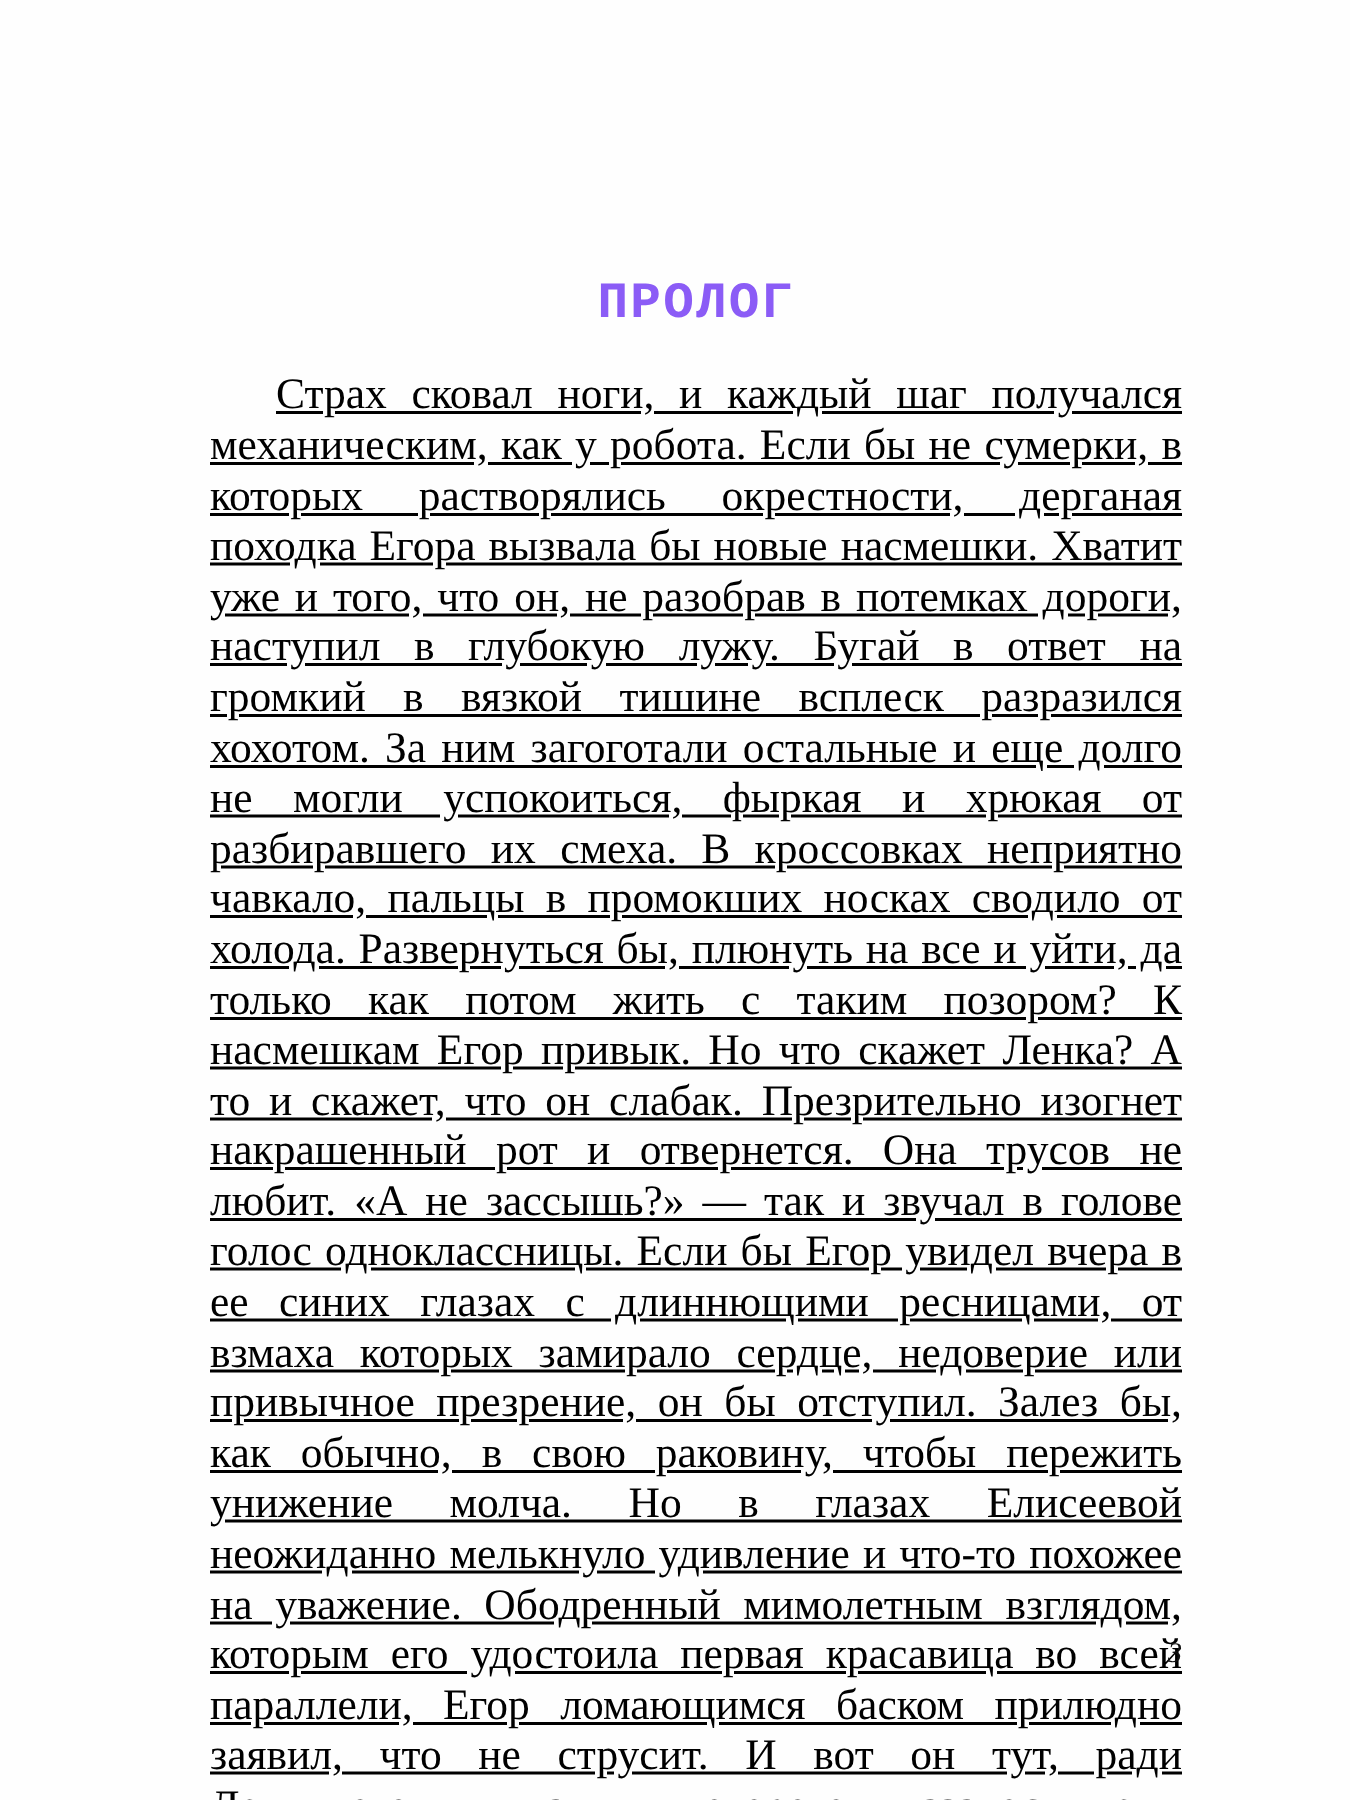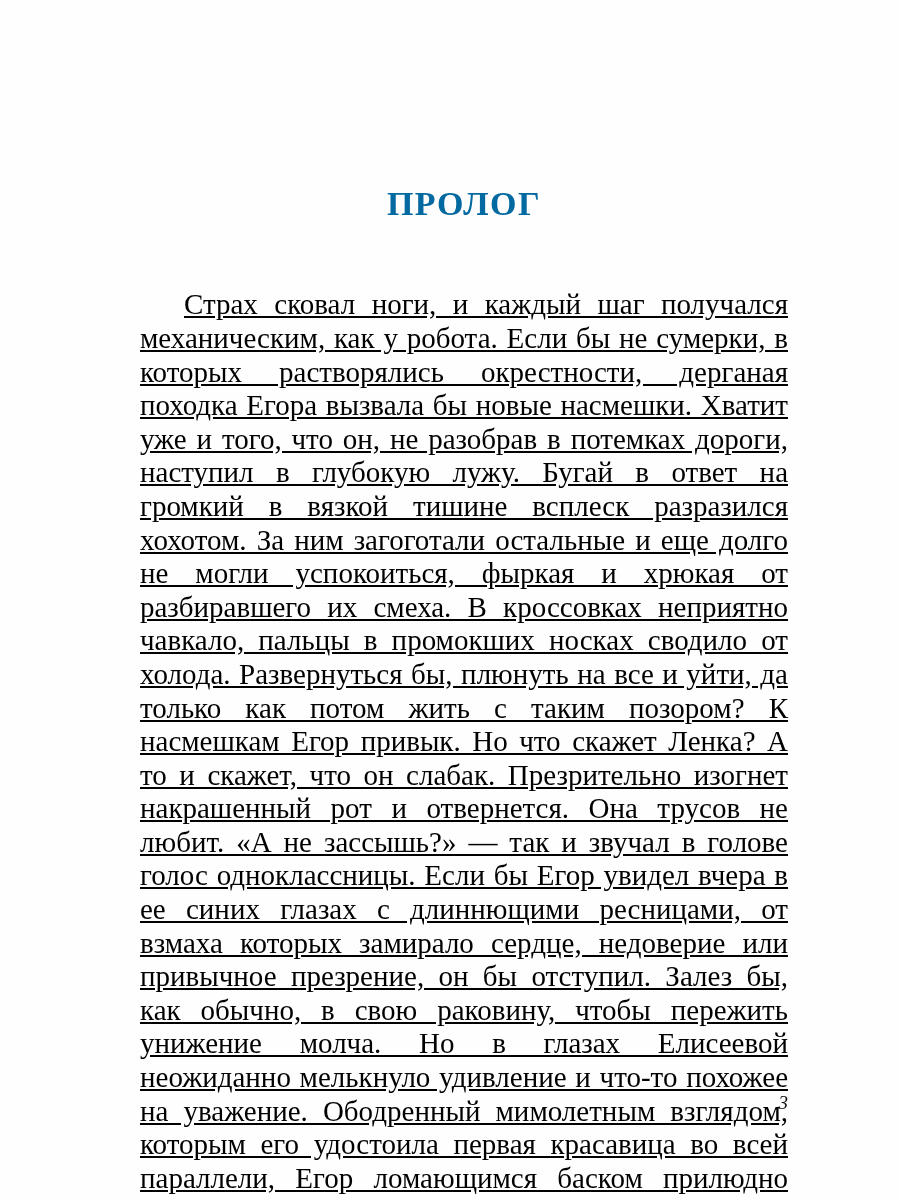--- a/index.html
+++ b/index.html
@@ -27,27 +27,27 @@
   }
 
   .content {
     position: absolute;
     left: 140px;
     top: 185px;
     width: 648px;
   }
 
   .chapter-title {
-    font-family: Liberation Serif, serif;
+    font-family: Liberation Mono, monospace;
     font-weight: bold;
     font-size: 34px;
     letter-spacing: 1.5px;
     text-align: center;
-    color: #0369a1;
-    margin: 0 0 66px 0;
+    color: #8b5cf6;
+    margin: 0 0 25px 0;
     line-height: 1.1;
   }
 
   .body-text {
     font-family: "Liberation Serif", "DejaVu Serif", serif;
     font-size: 29px;
     line-height: 33.6px;
     text-align: justify;
     text-justify: inter-word;
     color: #000000;

